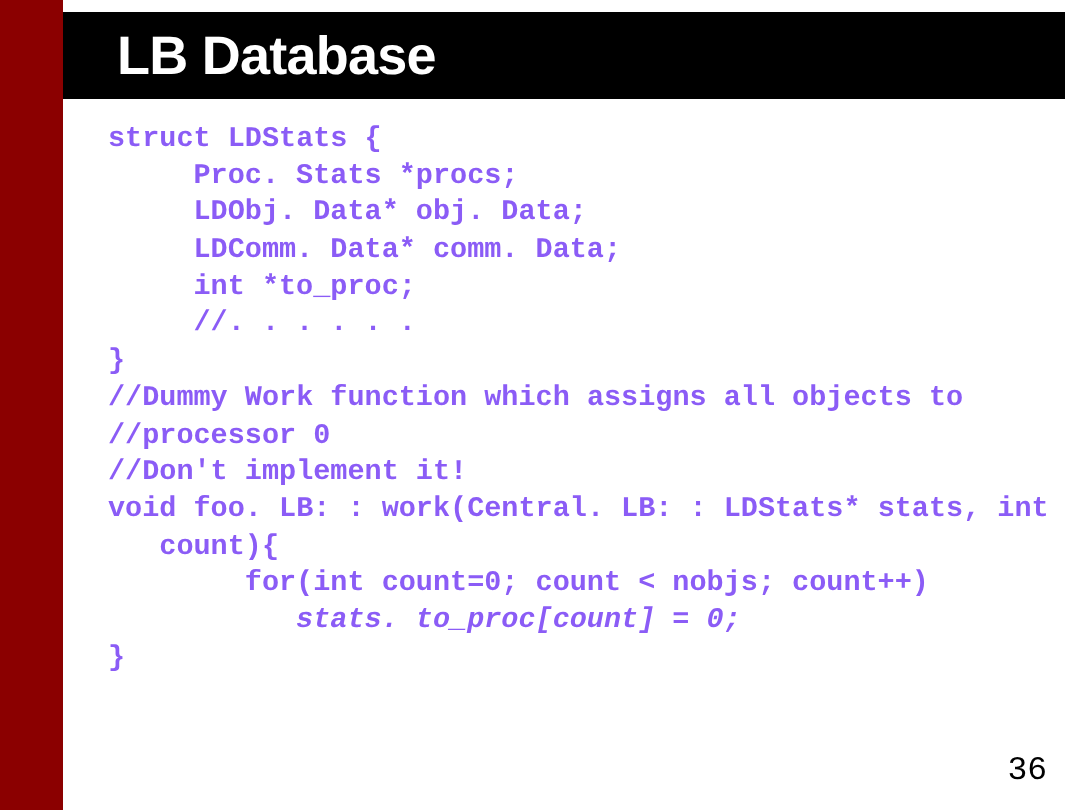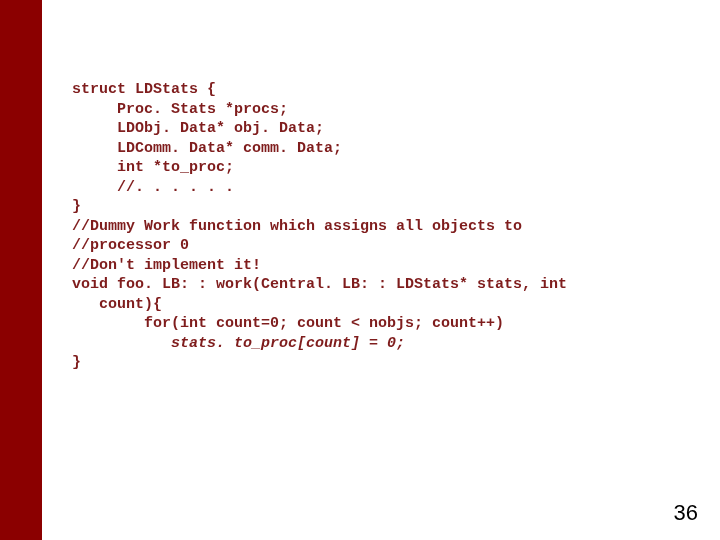--- a/index.html
+++ b/index.html
@@ -45,42 +45,45 @@
     letter-spacing: -0.5px;
     font-stretch: condensed;
   }
   .body {
     position: absolute;
     left: 72px;
     top: 80px;
     right: 24px;
     font-family: "Courier New", Courier, monospace;
     font-weight: bold;
-    font-size: 15px;
+    font-size: 19px;
     line-height: 1.3;
-    color: #7f1d1d;
+    color: #8b5cf6;
     white-space: pre;
   }
   .page-num {
     position: absolute;
     right: 22px;
     bottom: 14px;
-    font-family: Liberation Sans, sans-serif;
+    font-family: Liberation Mono, monospace;
     font-size: 22px;
     color: #000000;
   }
   .ind1 { padding-left: 5ch; display: block; }
   .ind2 { padding-left: 3ch; display: block; }
   .ind3 { padding-left: 8ch; display: block; }
   .ind4 { padding-left: 11ch; display: block; font-style: italic; }
   .nind { display: block; }
 </style>
 </head>
 <body>
 
 <div class="slide">
   <div class="sidebar"></div>
 
+  <div class="title-bar">
+    <span class="title-text">LB Database</span>
+  </div>
 
   <div class="body"><span class="nind">struct LDStats {</span><span class="ind1">Proc. Stats *procs;</span><span class="ind1">LDObj. Data* obj. Data;</span><span class="ind1">LDComm. Data* comm. Data;</span><span class="ind1">int *to_proc;</span><span class="ind1">//. . . . . .</span><span class="nind">}</span><span class="nind">//Dummy Work function which assigns all objects to</span><span class="nind">//processor 0</span><span class="nind">//Don't implement it!</span><span class="nind">void foo. LB: : work(Central. LB: : LDStats* stats, int</span><span class="ind2">count){</span><span class="ind3">for(int count=0; count &lt; nobjs; count++)</span><span class="ind4">stats. to_proc[count] = 0;</span><span class="nind">}</span></div>
 
   <div class="page-num">36</div>
 </div>
 
 </body></html>

